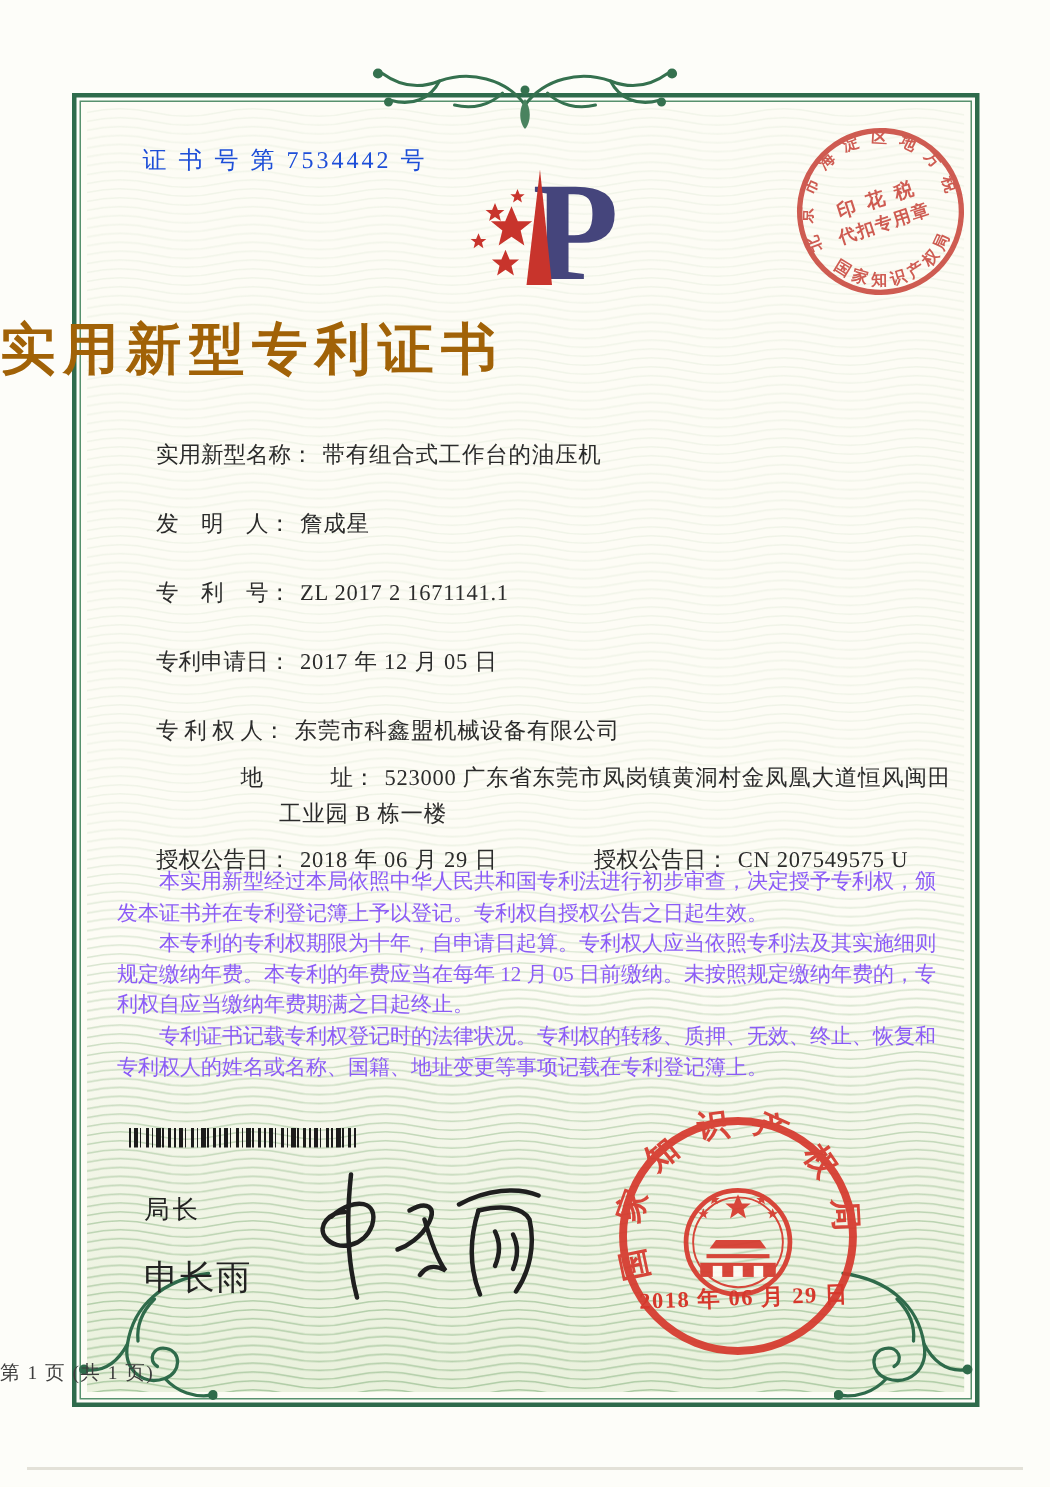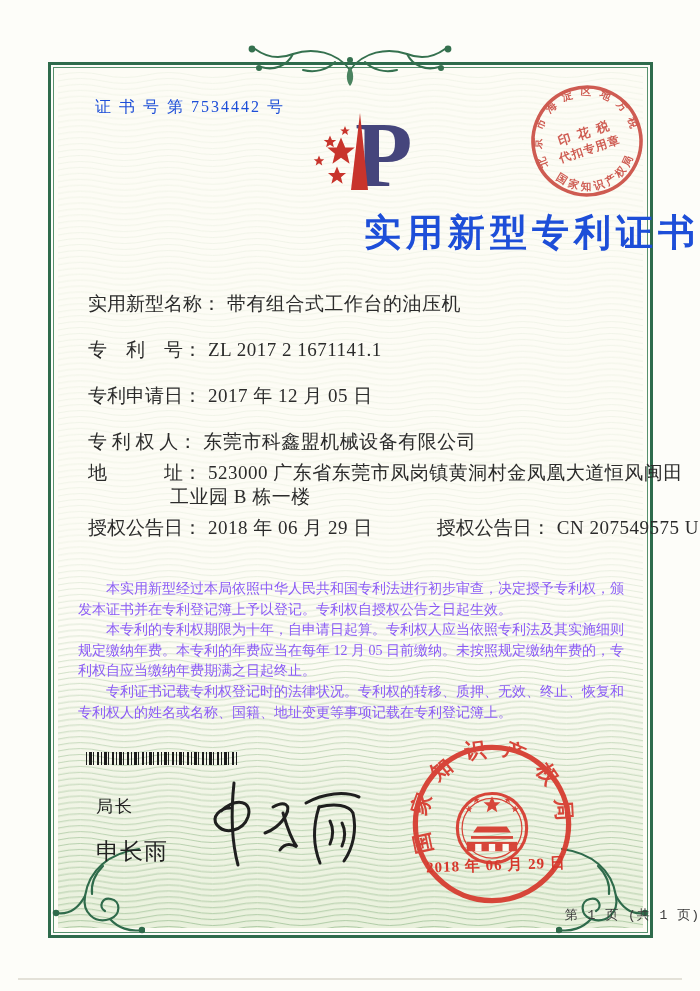--- a/index.html
+++ b/index.html
@@ -30,25 +30,25 @@
   .orn { position:absolute; pointer-events:none; }
   .orn-top { left:235px; top:40px; width:230px; height:52px; }
   .orn-bl  { left:51px;  top:844px; width:94px; height:94px; }
   .orn-br  { left:556px; top:844px; width:94px; height:94px; }
 
   
   .cert-no { position:absolute; left:95px; top:97px; font-size:16px; letter-spacing:2px; color:#1d4ed8; }
   .logo { position:absolute; left:285px; top:100px; width:132px; height:98px; }
   .tax-stamp { position:absolute; left:528px; top:82px; width:118px; height:118px;
     transform:rotate(-18deg); opacity:.82; }
-  .doc-title { position:absolute; left:0; right:0; top:208px; text-align:right;
-    font-size:37px; font-weight:bold; letter-spacing:5px; color:#1d4ed8; }
-
-  
-  .fields { position:absolute; left:88px; top:294px; width:530px; font-size:19px; }
+  .doc-title { position:absolute; left:0; right:0; top:208px; text-align:left;
+    font-size:37px; font-weight:bold; letter-spacing:5px; color:#a16207; }
+
+  
+  .fields { position:absolute; left:104px; top:294px; width:530px; font-size:15px; }
   .frow { line-height:20px; white-space:nowrap; }
   .frow .lab { display:inline-block; }
   .frow .val { margin-left:6px; letter-spacing:.5px; }
   .mb-a { margin-bottom:26px; } .mb-b { margin-bottom:9px; }
   .addr-2 { margin-left:76px; line-height:24px; }
   .addr-1 { line-height:24px;text-align:right; }
   .grant-row { margin-top:9px; display:flex; }
   .grant-no { margin-left:64px; }
 
   
@@ -67,22 +67,22 @@
     font-family:"Liberation Sans","DejaVu Sans",sans-serif; }
   .sig-name  { position:absolute; left:96px; top:836px; font-size:23px; color:#222; letter-spacing:1px;
     font-family:"Liberation Sans","DejaVu Sans",sans-serif; }
   .sig-hand { position:absolute; left:193px; top:773px; width:182px; height:98px; }
 
   .seal { position:absolute; left:408px; top:740px; width:168px; height:168px; opacity:.92; }
   .seal-date { position:absolute; left:420px; top:856px; width:152px; text-align:center;
     color:#d6382c; font-size:15px; font-weight:bold; letter-spacing:1px;
     transform:rotate(-2deg); }
 
-  .footer { position:absolute; left:0; right:0; top:906px; text-align:right;
-    font-size:13px; letter-spacing:1px; color:#3c3c3c;font-family:Liberation Mono, monospace; }
+  .footer { position:absolute; left:0; right:0; top:906px; text-align:left;
+    font-size:13px; letter-spacing:1px; color:#3c3c3c; }
 </style>
 </head>
 <body>
 
 <div class="frame-outer">
   <div class="frame-inner">
     <svg class="guilloche" viewBox="0 0 595 866" preserveAspectRatio="none">
       <defs>
         <pattern id="wavepat" width="90" height="6" patternUnits="userSpaceOnUse">
           <path d="M0,3 Q22.5,-2 45,3 T90,3" fill="none" stroke="#a9c8a0" stroke-width="1"></path>
@@ -177,20 +177,23 @@
   </text>
 </svg>
 
 <div class="doc-title">实用新型专利证书</div>
 
 <div class="fields">
   <div class="frow mb-a">
     <span class="lab">实用新型名称：</span><span class="val">带有组合式工作台的油压机</span>
   </div>
   <div class="frow mb-a">
+    <span class="lab">发　明　人：</span><span class="val">詹成星</span>
+  </div>
+  <div class="frow mb-a">
     <span class="lab">专　利　号：</span><span class="val">ZL 2017 2 1671141.1</span>
   </div>
   <div class="frow mb-a">
     <span class="lab">专利申请日：</span><span class="val">2017 年 12 月 05 日</span>
   </div>
   <div class="frow mb-b">
     <span class="lab">专 利 权 人：</span><span class="val">东莞市科鑫盟机械设备有限公司</span>
   </div>
   <div class="frow addr-1">
     <span class="lab">地　　　址：</span><span class="val">523000 广东省东莞市凤岗镇黄洞村金凤凰大道恒风闽田</span>

